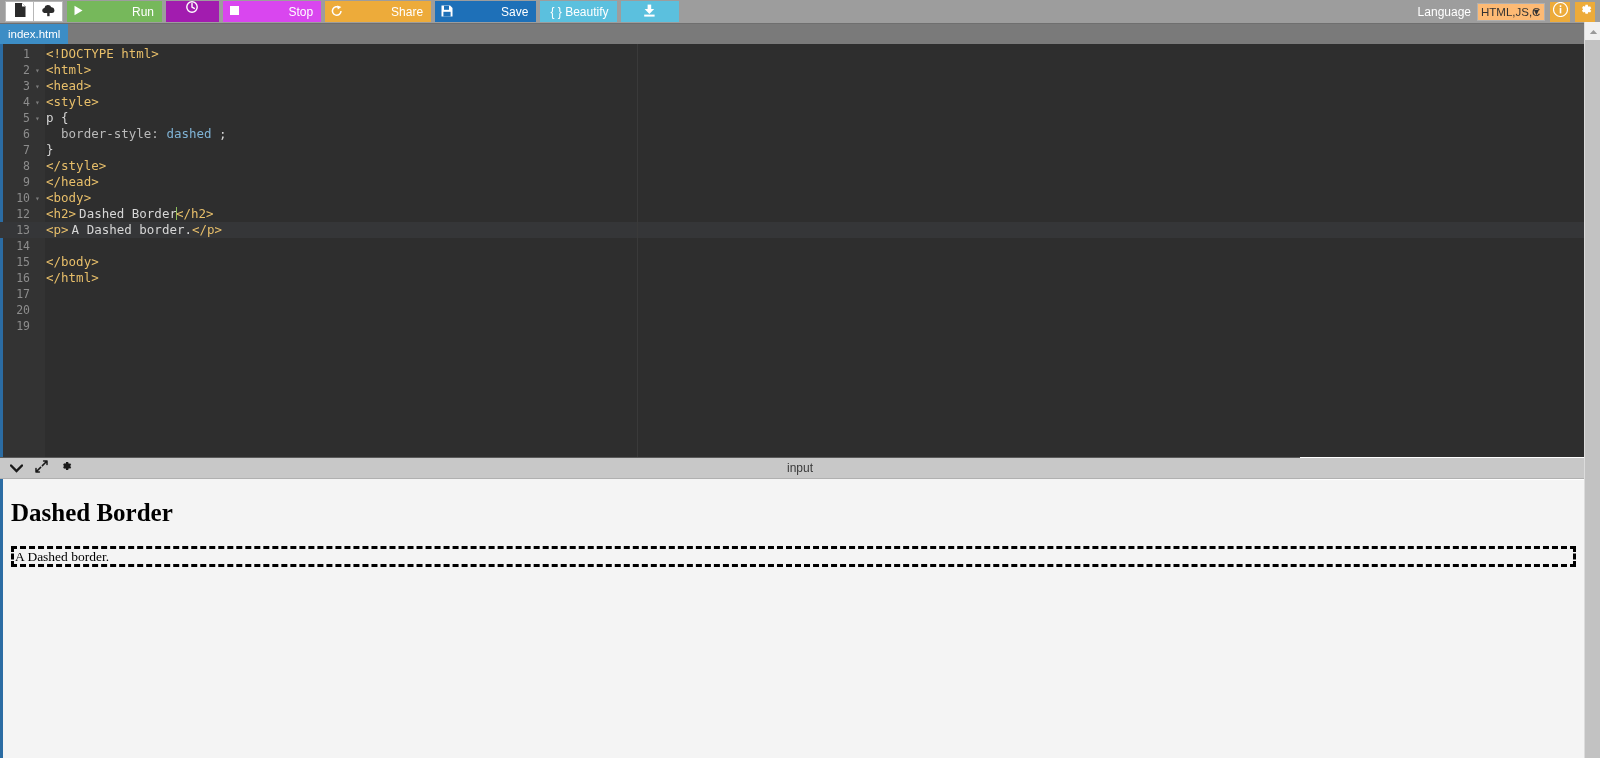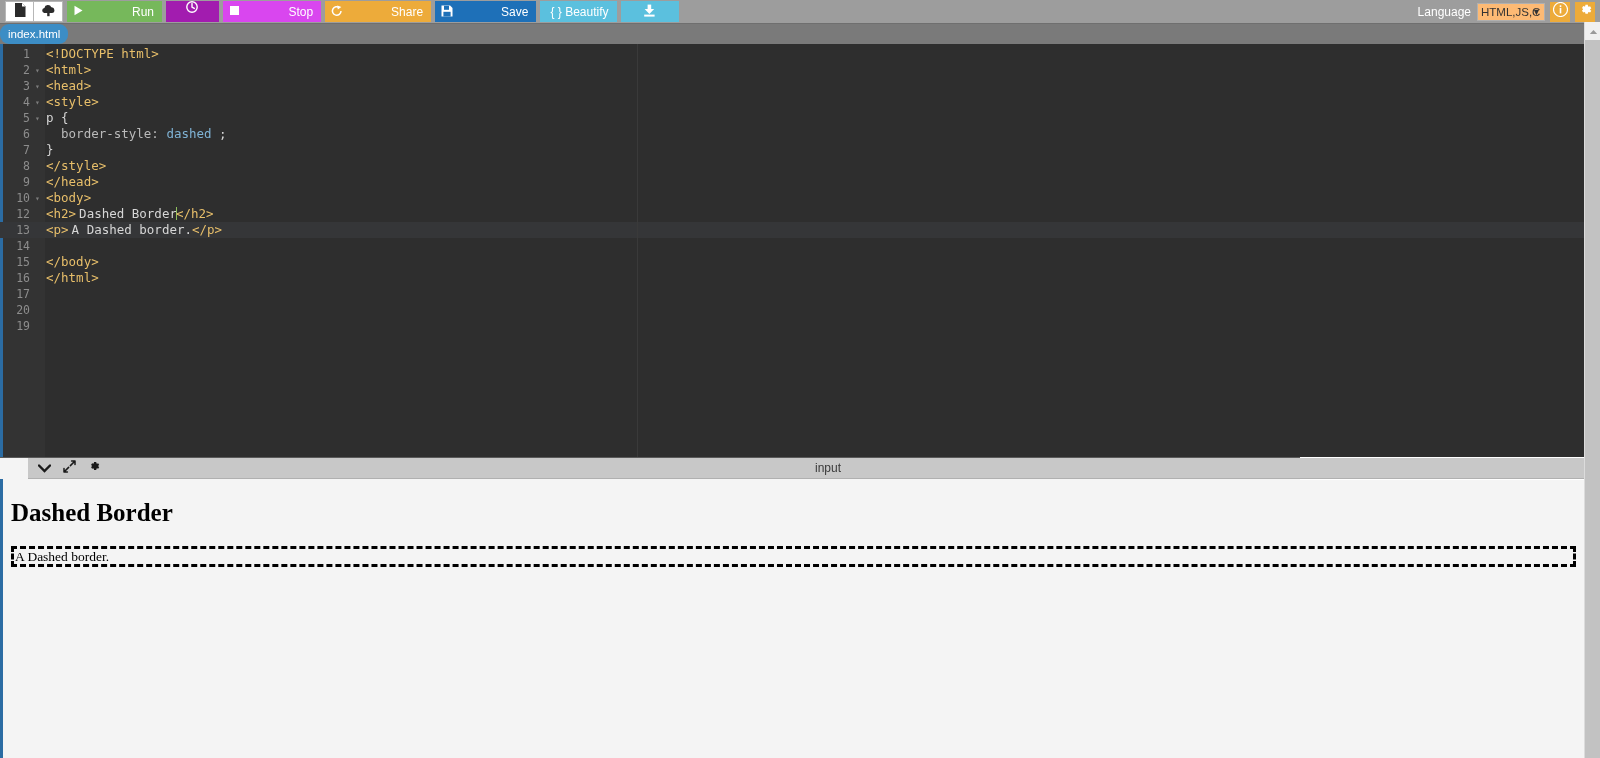--- a/index.html
+++ b/index.html
@@ -90,21 +90,20 @@
     width: 1600px; height: 20px;
     background: #7a7a7a;
   }
   #tabbar .tab {
     display: inline-flex; align-items: center;
     height: 20px; padding: 0 8px;
     background: #3c8dc5;
     color: #ffffff; font-size: 11.5px;
     font-family: "Liberation Sans", sans-serif;
     cursor: pointer;
-    border-radius: 9px;
   }
 
   
   #editor {
     position: absolute; top: 44px; left: 0;
     width: 1600px; height: 413px;
     background: #2e2e2e;
     overflow: hidden;
   }
   #accent-stripe {
@@ -165,21 +164,20 @@
     vertical-align: -2px;
     margin: 0 -1px;
   }
 
   
   #outpanel {
     position: absolute; top: 457px; left: 0;
     width: 1300px; height: 301px;
     background: #f4f4f4;
     border-top: 1px solid #5a5a5a;
-    padding-left: 28px;
   }
   #out-header {
     position: relative;
     width: 1600px; height: 21px;
     background: #c8c8c8;
     display: flex; align-items: center;
     border-bottom: 1px solid #b0b0b0;
   }
   #out-header .ctrls {
     display: flex; align-items: center; gap: 11px;

